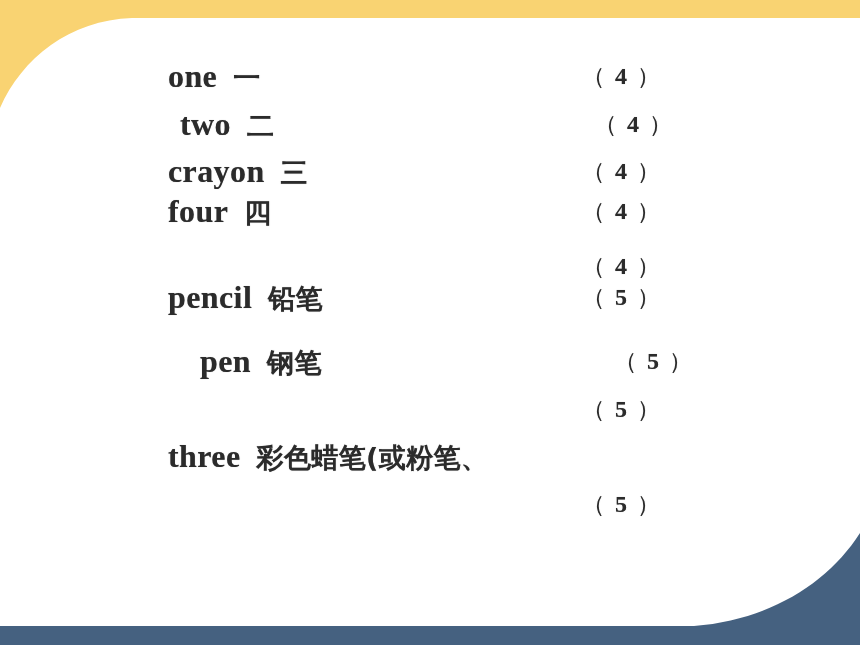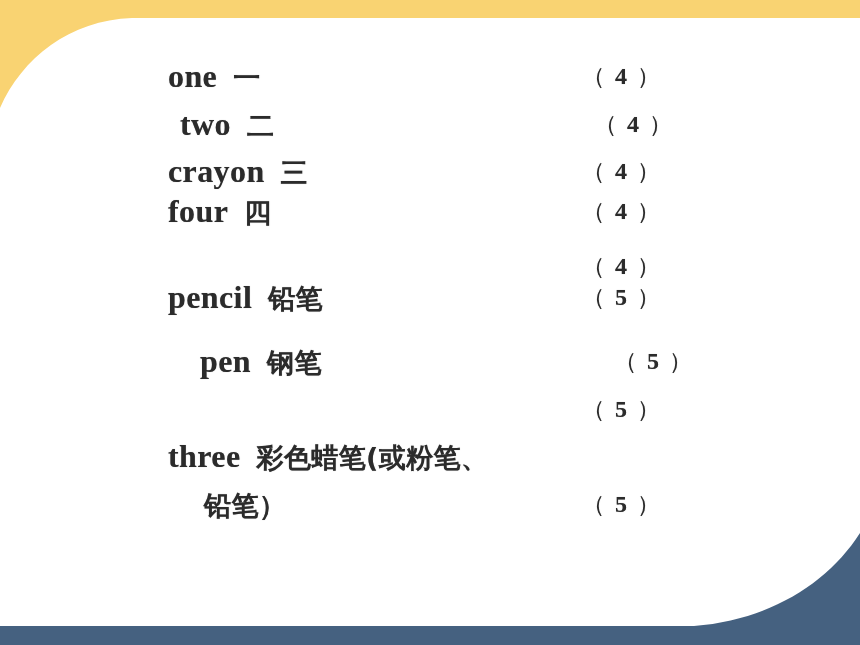--- a/index.html
+++ b/index.html
@@ -173,22 +173,19 @@
     </div>
 
     <div class="vocab-row" style="top:438px;">
       <div class="vocab-term">
         <span class="en">three</span><span class="zh">彩色蜡笔(或粉笔、</span>
       </div>
 
     </div>
 
     <div class="vocab-row" style="top:486px;">
-      <div class="vocab-term continuation">
-        <span class="en"></span><span class="zh">铅笔）</span>
-      </div>
       <div class="vocab-page">
         <span class="paren">（</span><span class="num">5</span><span class="paren">）</span>
       </div>
     </div>
 
   </div>
 </div>
 
 </body></html>

